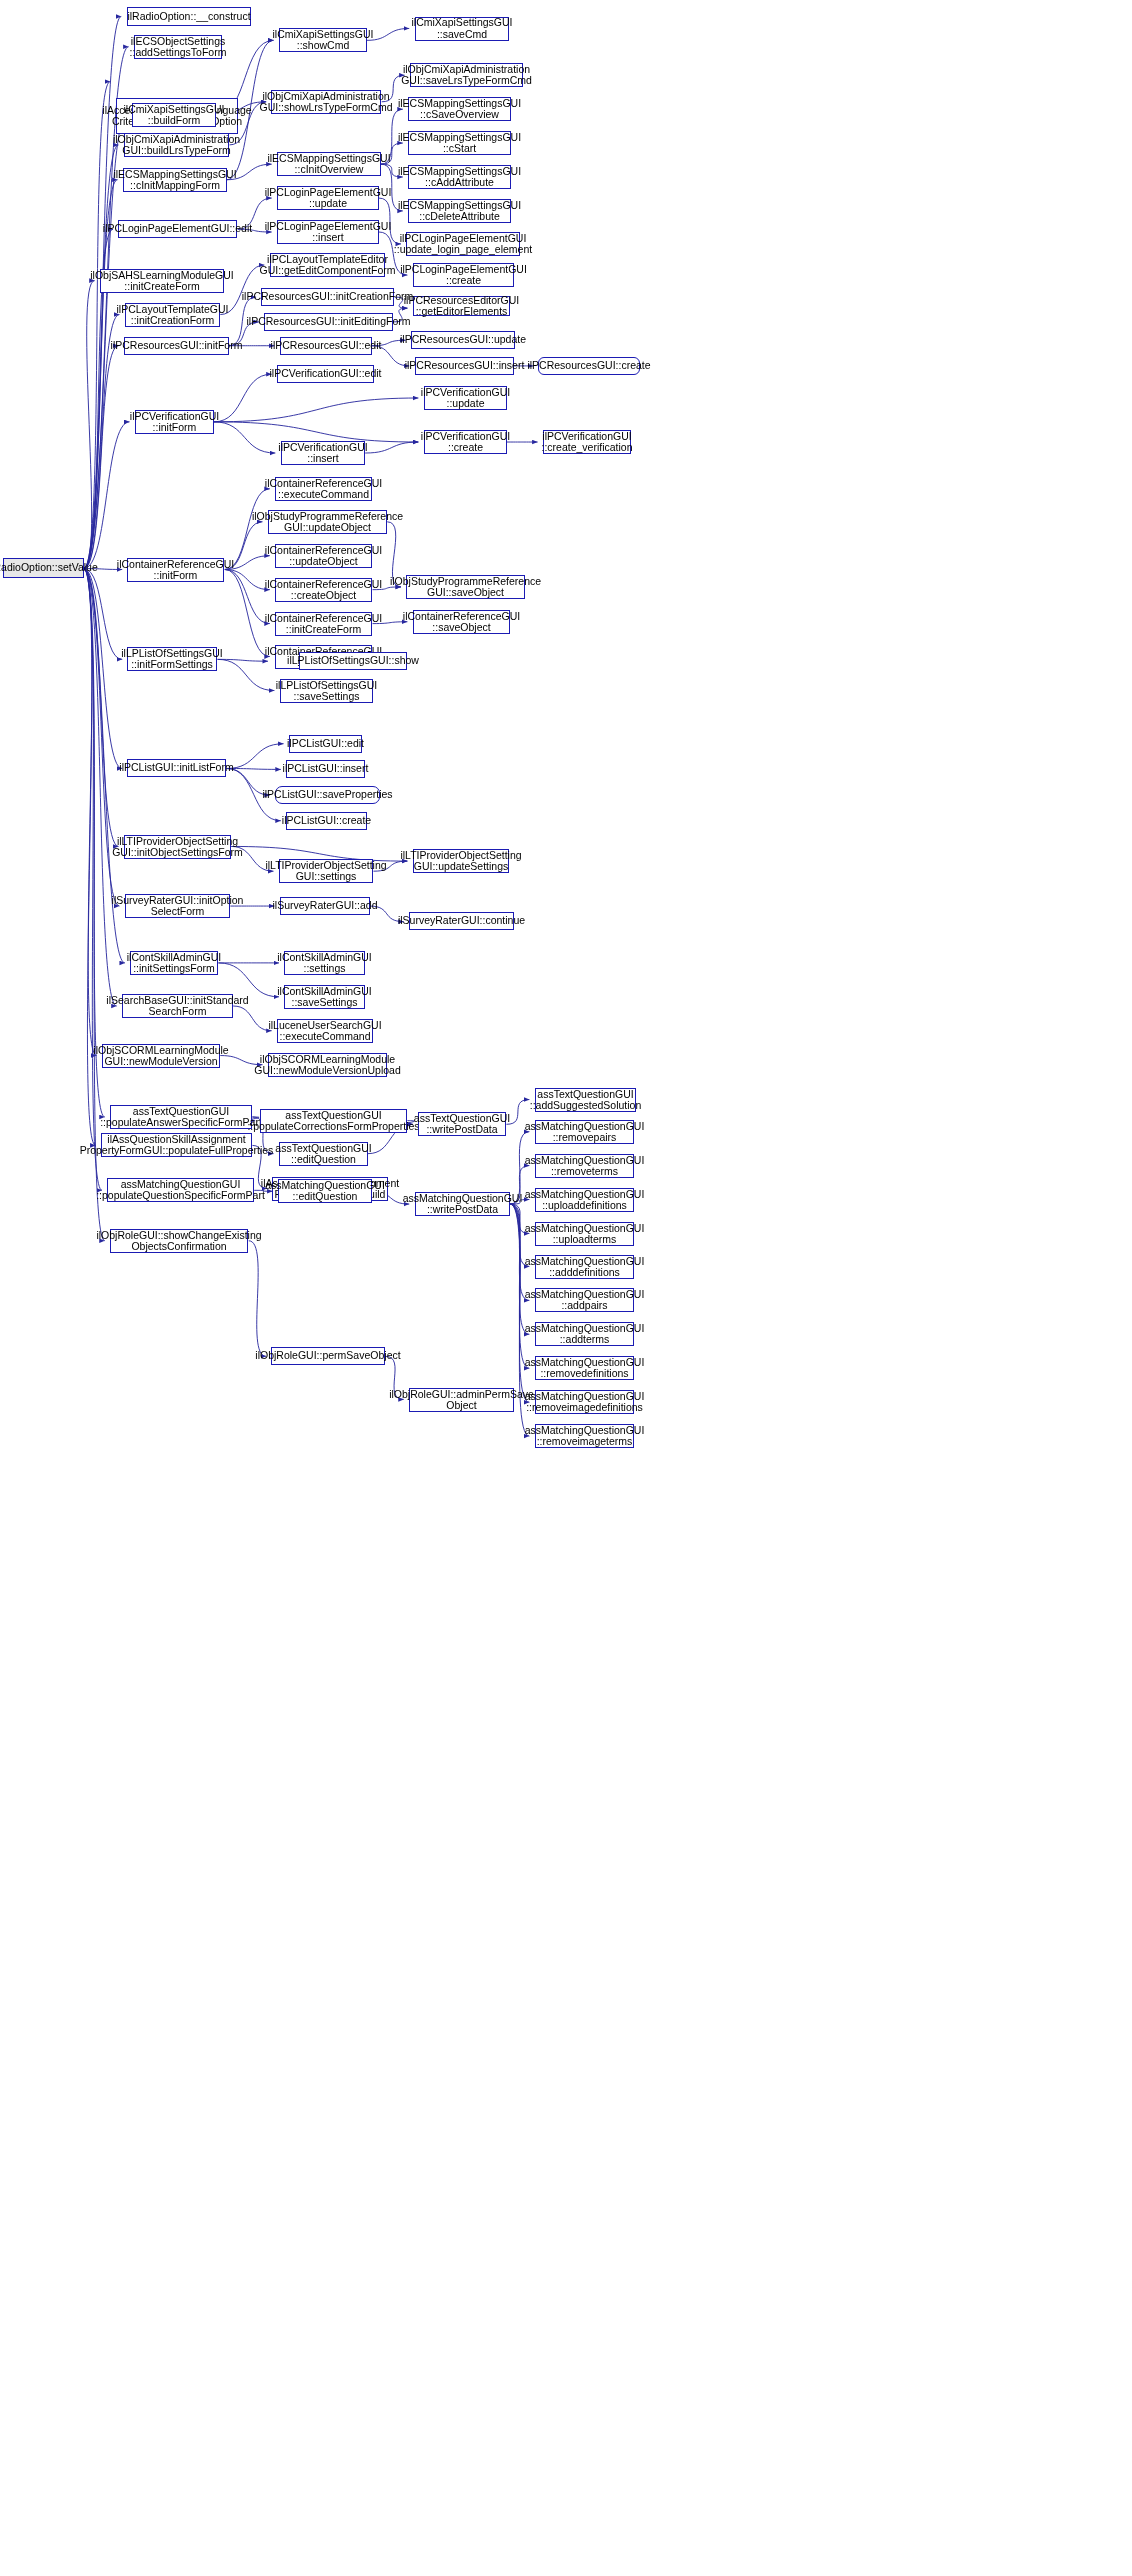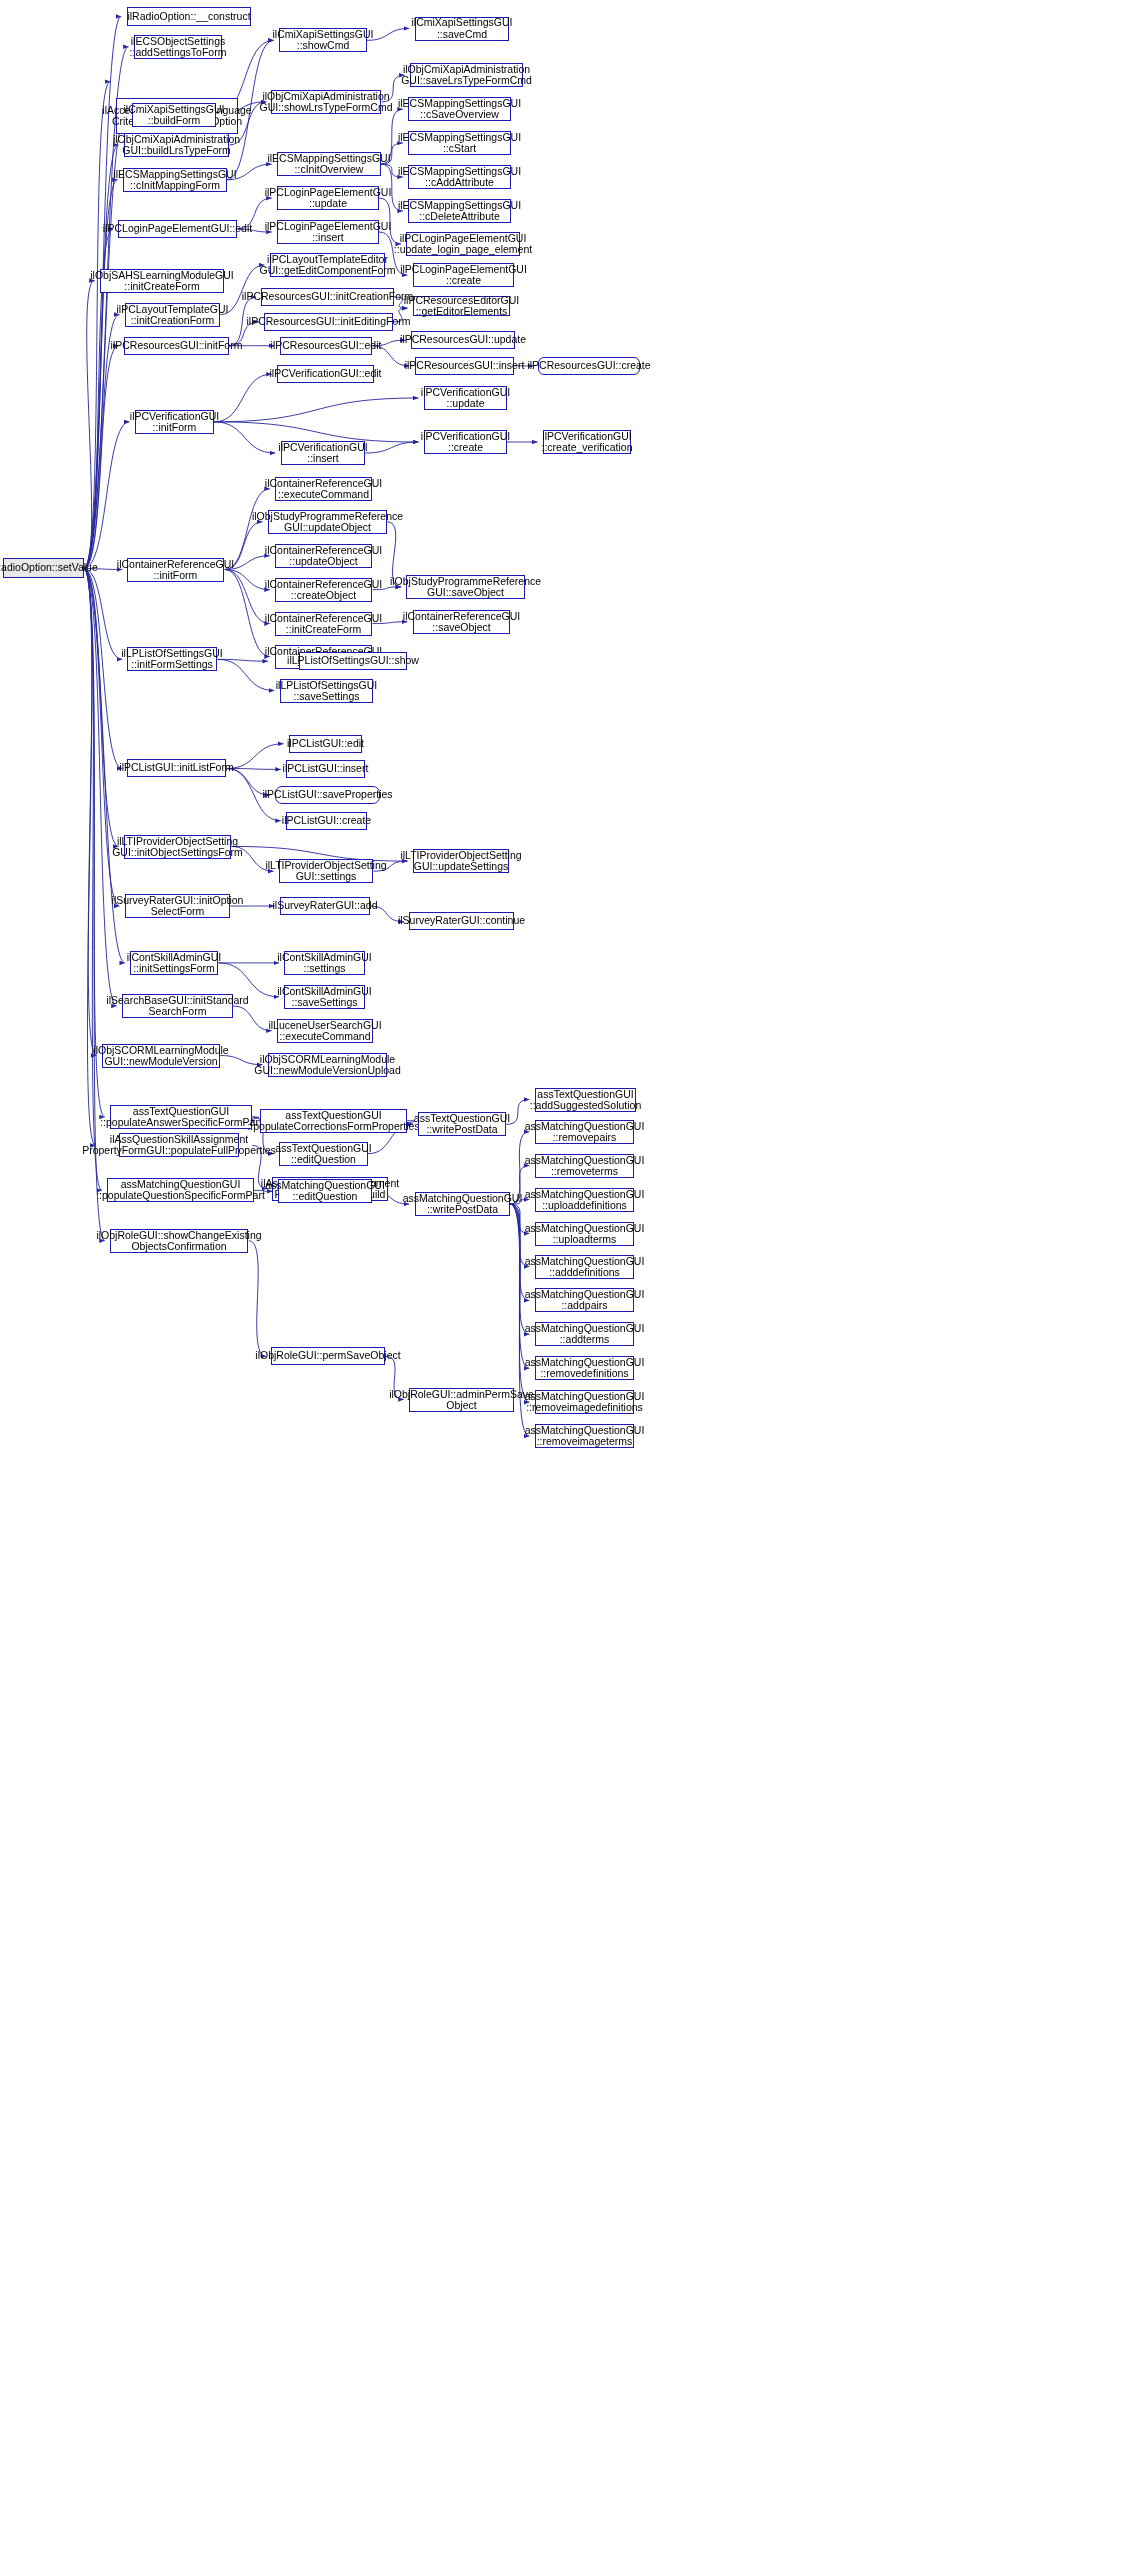--- a/index.html
+++ b/index.html
@@ -164,21 +164,21 @@
       <div class="node" style="left: 125px; top: 894px; width: 105px; height: 24px;">ilSurveyRaterGUI::initOption
 SelectForm</div>
       <div class="node" style="left: 130px; top: 951px; width: 88px; height: 24px;">ilContSkillAdminGUI
 ::initSettingsForm</div>
       <div class="node" style="left: 122px; top: 994px; width: 111px; height: 24px;">ilSearchBaseGUI::initStandard
 SearchForm</div>
       <div class="node" style="left: 102px; top: 1044px; width: 118px; height: 24px;">ilObjSCORMLearningModule
 GUI::newModuleVersion</div>
       <div class="node" style="left: 110px; top: 1105px; width: 142px; height: 24px;">assTextQuestionGUI
 ::populateAnswerSpecificFormPart</div>
-      <div class="node" style="left: 101px; top: 1133px; width: 120px; height: 24px; margin-left: 18px;">ilAssQuestionSkillAssignment
+      <div class="node" style="left: 101px; top: 1133px; width: 151px; height: 24px;">ilAssQuestionSkillAssignment
 PropertyFormGUI::populateFullProperties</div>
       <div class="node" style="left: 107px; top: 1178px; width: 147px; height: 24px;">assMatchingQuestionGUI
 ::populateQuestionSpecificFormPart</div>
       <div class="node" style="left: 110px; top: 1229px; width: 138px; height: 24px;">ilObjRoleGUI::showChangeExisting
 ObjectsConfirmation</div>
       <div class="node" style="left: 279px; top: 28.4px; width: 88px; height: 24px;">ilCmiXapiSettingsGUI
 ::showCmd</div>
       <div class="node" style="left: 271px; top: 90px; width: 110px; height: 24px;">ilObjCmiXapiAdministration
 GUI::showLrsTypeFormCmd</div>
       <div class="node" style="left: 277px; top: 152px; width: 104px; height: 24px;">ilECSMappingSettingsGUI

